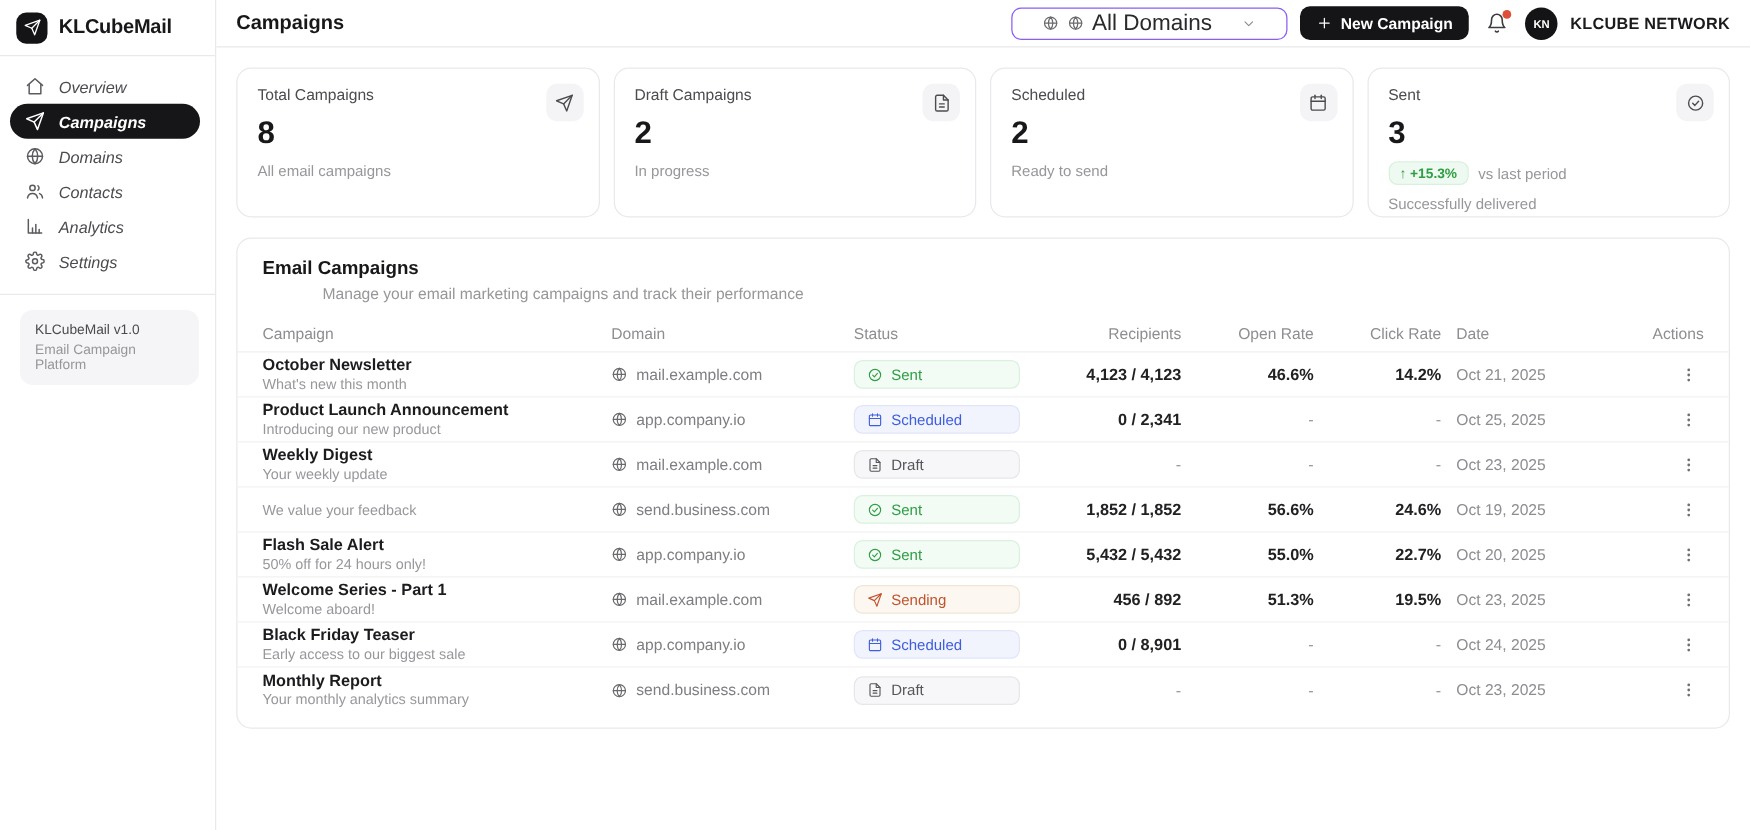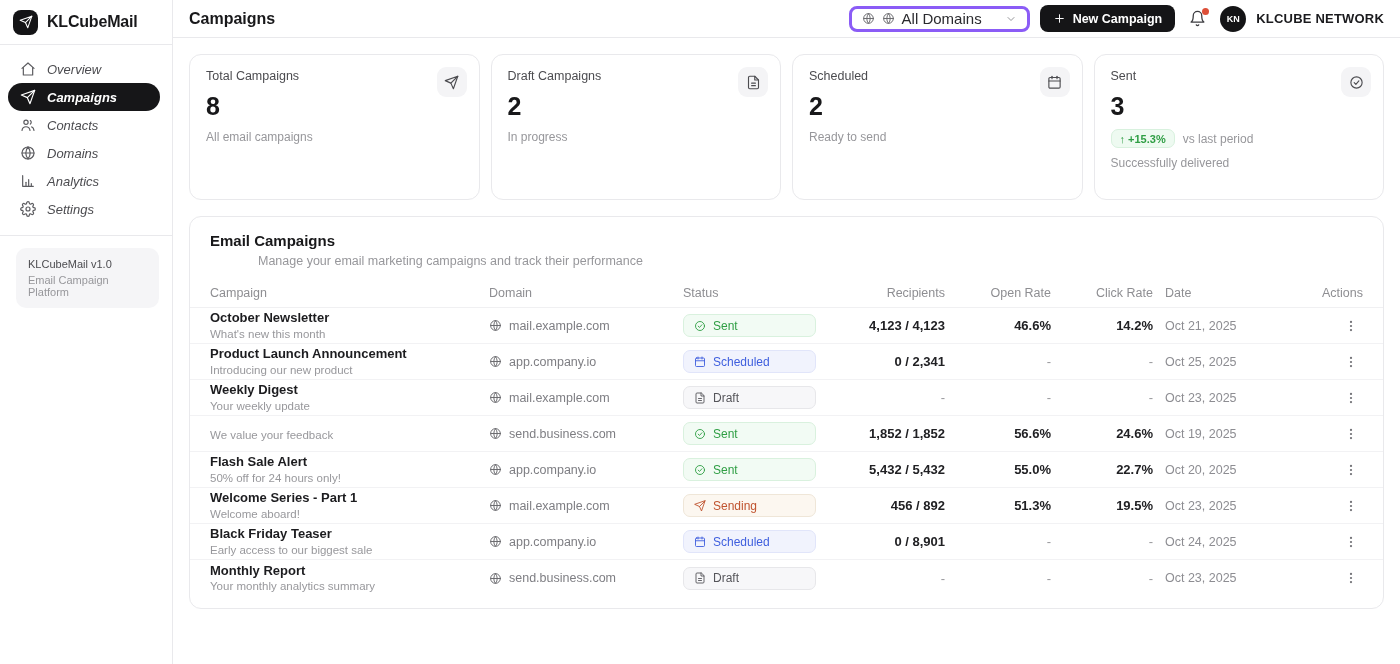--- a/index.html
+++ b/index.html
@@ -21,32 +21,32 @@
   .nav-item.active .ni-icon { color:#fff; }
   .sidebar-divider { border-top:1px solid #e9e9ec; margin-top:12px; }
   .version-card { margin:12px 13px 0 16px; background:#f5f5f7; border-radius:10px; padding:10px 12px; }
   .version-line1 { font-size:11px; color:#4c4c50; margin-bottom:4px; }
   .version-line2 { font-size:11px; color:#97979b; }
   
   .main { flex:1; display:flex; flex-direction:column; min-width:0; }
   .topbar { height:38px; min-height:38px; border-bottom:1px solid #e9e9ec; display:flex; align-items:center; justify-content:space-between; padding:0 16px; }
   .page-title { font-size:16px; font-weight:700; }
   .topbar-right { display:flex; align-items:center; gap:10px; }
-  .domain-pill { height:26px; border:3px solid #8b5cf6; border-radius:8px; display:flex; align-items:center; gap:7px; padding:0 10px; font-size:15px; color:#2a2a2e; background:#fff; cursor:pointer; }
+  .domain-pill { height:26px; border:1px solid #8b5cf6; border-radius:8px; display:flex; align-items:center; gap:7px; padding:0 24px; font-size:18px; color:#2a2a2e; background:#fff; cursor:pointer; }
   .g-icon { color:#6a6a6e; display:flex; }
   .pill-chevron { color:#8a8a8e; margin-left:16px; display:flex; }
   .new-campaign { height:27px; background:#151517; color:#fff; border:none; border-radius:8px; display:flex; align-items:center; gap:7px; padding:0 13px; font-size:12.5px; font-weight:600; cursor:pointer; font-family:inherit; }
   .bell-wrap { position:relative; display:flex; color:#3c3c40; margin-left:4px; cursor:pointer; }
   .bell-dot { position:absolute; top:-2px; right:-3px; width:7px; height:7px; border-radius:50%; background:#dd4f38; }
   .avatar { width:26px; height:26px; border-radius:50%; background:#141416; color:#fff; font-size:9px; font-weight:700; display:flex; align-items:center; justify-content:center; margin-left:4px; }
   .account-name { font-size:13px; font-weight:700; letter-spacing:0.2px; color:#1b1b1e; }
   
   .content { padding:16px; }
   .stats-row { display:flex; gap:11px; }
-  .stat-card { flex:1; border:1px solid #e9e9ec; border-radius:12px; padding:14px 16px; height:146px; position:relative; background:#fff; }
+  .stat-card { flex:1; border:1px solid #e9e9ec; border-radius:12px; padding:14px 16px; height:120px; position:relative; background:#fff; }
   .stat-label { font-size:12.5px; color:#4c4c50; }
   .stat-icon { position:absolute; top:12px; right:12px; width:30px; height:30px; border-radius:9px; background:#f4f4f6; display:flex; align-items:center; justify-content:center; color:#4c4c50; }
   .stat-value { font-size:25px; font-weight:700; margin-top:9px; letter-spacing:-0.5px; }
   .stat-sub { font-size:12px; color:#97979b; margin-top:9px; }
   .trend-row { display:flex; align-items:center; gap:8px; margin-top:8px; }
   .trend-badge { font-size:11px; font-weight:600; color:#2f9e44; background:#eefaf1; border:1px solid #d8f1de; border-radius:7px; padding:2.5px 8px; white-space:nowrap; }
   .trend-note { font-size:12px; color:#97979b; }
   .stat-card .stat-sub.after-trend { margin-top:8px; }
   
   .table-card { margin-top:16px; border:1px solid #e9e9ec; border-radius:12px; background:#fff; padding-bottom:12px; }
@@ -102,37 +102,37 @@
           <svg width="16" height="16" viewBox="0 0 24 24" fill="none" stroke="currentColor" stroke-width="1.8" stroke-linecap="round" stroke-linejoin="round">
             <path d="M22 2 11 13"></path>
             <path d="M22 2 15 22l-4-9-9-4Z"></path>
           </svg>
         </span>
         <span>Campaigns</span>
       </div>
       <div class="nav-item">
         <span class="ni-icon">
           <svg width="16" height="16" viewBox="0 0 24 24" fill="none" stroke="currentColor" stroke-width="1.8" stroke-linecap="round" stroke-linejoin="round">
+            <circle cx="12" cy="12" r="9"></circle>
+            <path d="M3 12h18"></path>
+            <path d="M12 3a14 14 0 0 1 0 18a14 14 0 0 1 0-18"></path>
+          </svg>
+        </span>
+        <span>Domains</span>
+      </div>
+      <div class="nav-item">
+        <span class="ni-icon">
+          <svg width="16" height="16" viewBox="0 0 24 24" fill="none" stroke="currentColor" stroke-width="1.8" stroke-linecap="round" stroke-linejoin="round">
             <circle cx="9" cy="8" r="3.2"></circle>
             <path d="M3 20c.6-3.6 2.8-5.4 6-5.4s5.4 1.8 6 5.4"></path>
             <path d="M15.5 5.4a3.2 3.2 0 0 1 0 5.2"></path>
             <path d="M17.5 14.8c2 .7 3.2 2.5 3.5 5.2"></path>
           </svg>
         </span>
         <span>Contacts</span>
-      </div>
-      <div class="nav-item">
-        <span class="ni-icon">
-          <svg width="16" height="16" viewBox="0 0 24 24" fill="none" stroke="currentColor" stroke-width="1.8" stroke-linecap="round" stroke-linejoin="round">
-            <circle cx="12" cy="12" r="9"></circle>
-            <path d="M3 12h18"></path>
-            <path d="M12 3a14 14 0 0 1 0 18a14 14 0 0 1 0-18"></path>
-          </svg>
-        </span>
-        <span>Domains</span>
       </div>
       <div class="nav-item">
         <span class="ni-icon">
           <svg width="16" height="16" viewBox="0 0 24 24" fill="none" stroke="currentColor" stroke-width="1.8" stroke-linecap="round" stroke-linejoin="round">
             <path d="M4 4v16h16"></path>
             <path d="M9 20v-6"></path>
             <path d="M13 20V10"></path>
             <path d="M17 20v-4"></path>
           </svg>
         </span>

